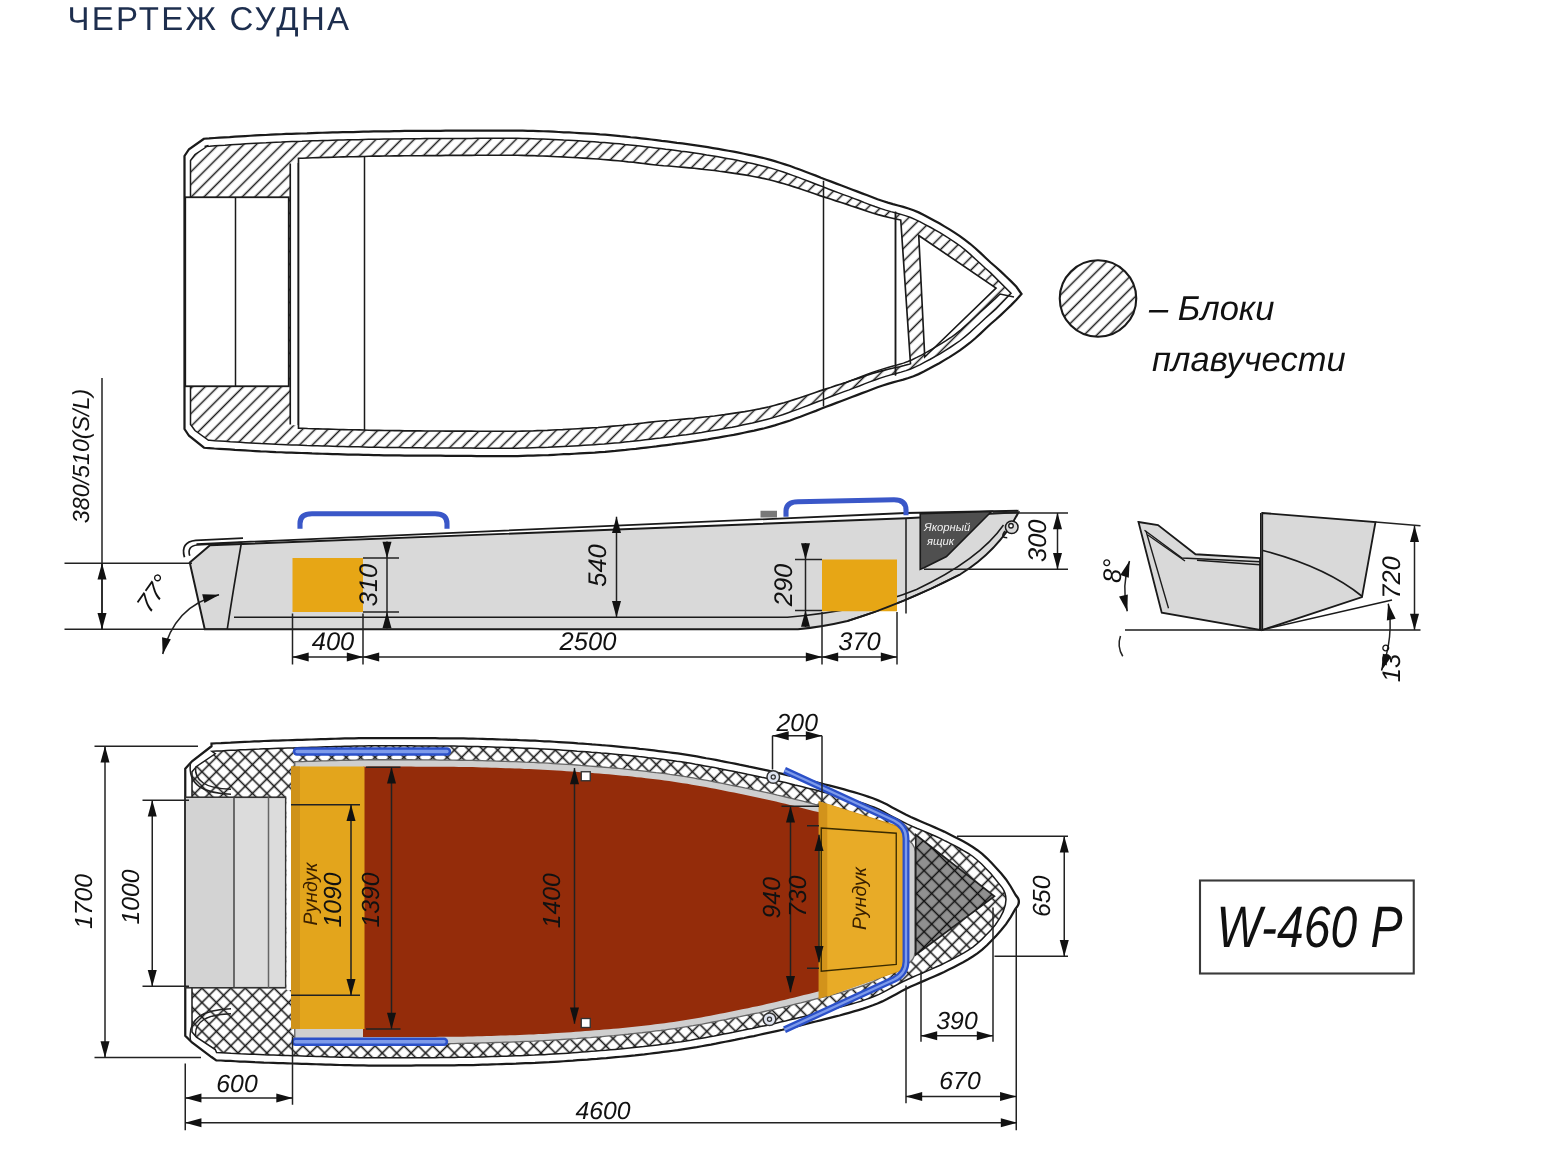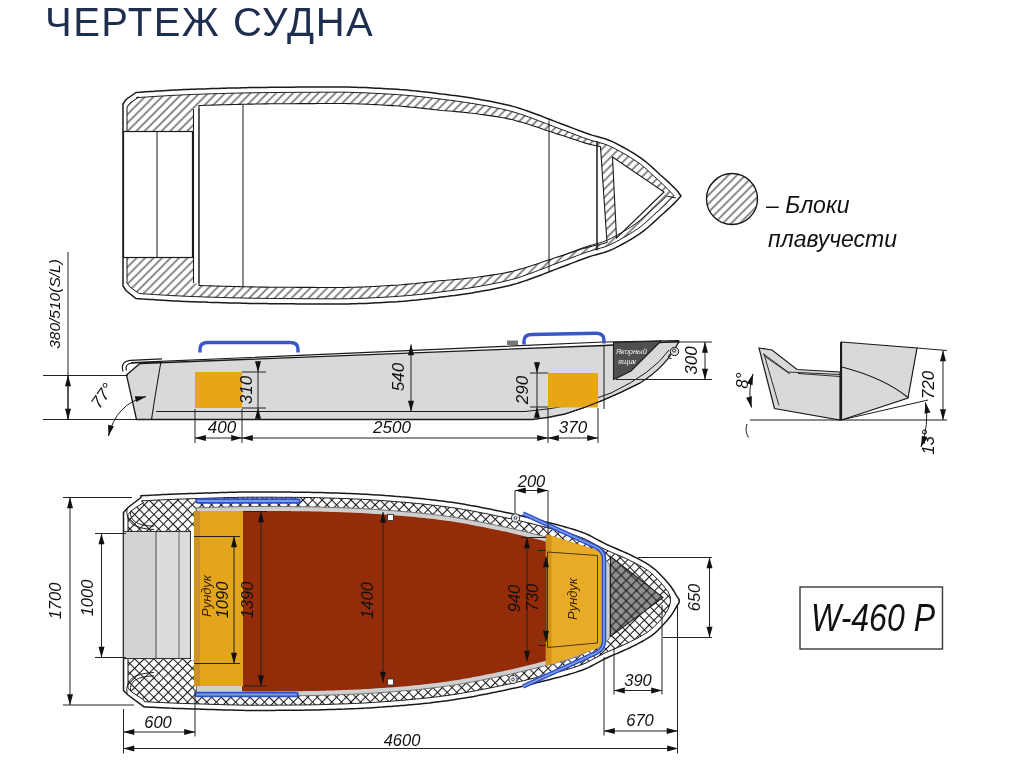--- a/index.html
+++ b/index.html
@@ -1,14 +1,14 @@
 <!DOCTYPE html>
 <html><head><meta charset="utf-8"><style>
 html,body{margin:0;padding:0;background:#fff;width:1032px;height:784px;overflow:hidden}
-.t{position:absolute;left:45px;top:0px;font-family:"Liberation Sans",sans-serif;font-size:40px;font-weight:400;letter-spacing:1.5px;color:#1d2e4e;white-space:nowrap}
+.t{position:absolute;left:45px;top:0px;font-family:"Liberation Sans",sans-serif;font-size:22px;font-weight:400;letter-spacing:1.5px;color:#1d2e4e;white-space:nowrap}
 svg{position:absolute;left:0;top:0}
 </style></head><body>
 <div class="t">ЧЕРТЕЖ СУДНА</div>
 <svg width="1032" height="784" viewBox="0 0 1032 784">
 <defs>
 <pattern id="hd" width="6" height="6" patternUnits="userSpaceOnUse" patternTransform="rotate(-45)">
   <rect width="6" height="6" fill="#fff"></rect>
   <line x1="0" y1="3" x2="6" y2="3" stroke="#1a1a1a" stroke-width="1"></line>
 </pattern>
 <pattern id="hx" width="6.8" height="6.8" patternUnits="userSpaceOnUse" patternTransform="rotate(45)">

